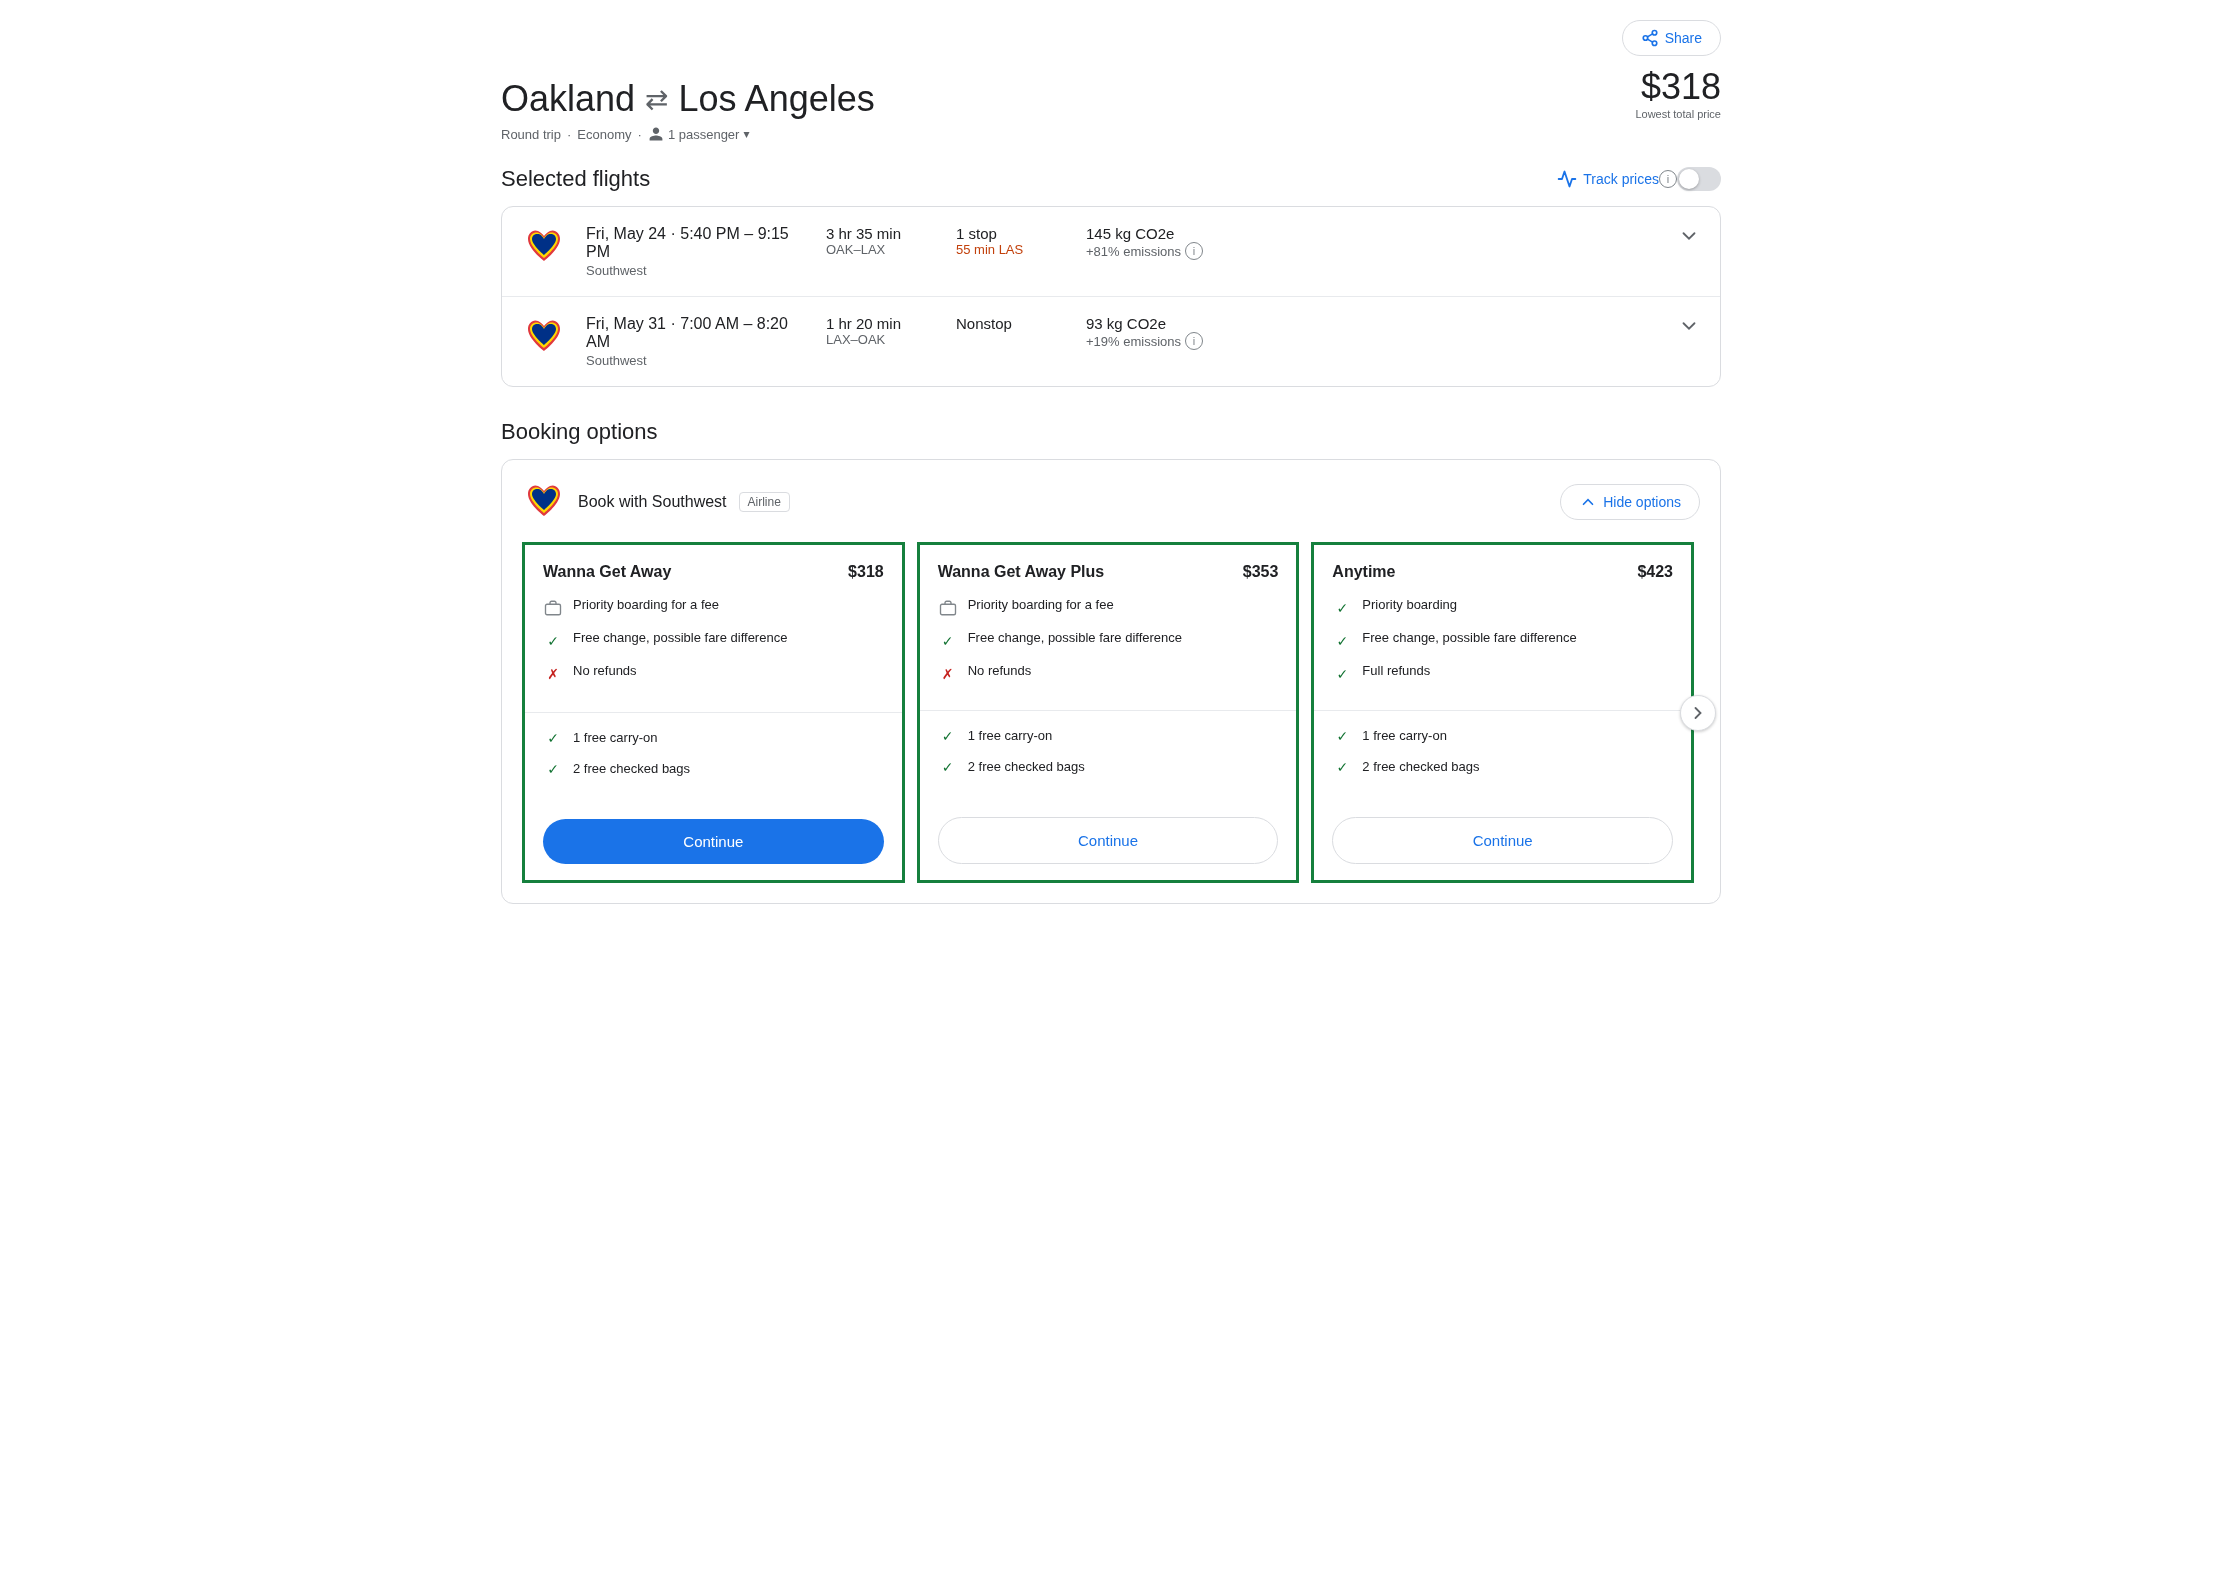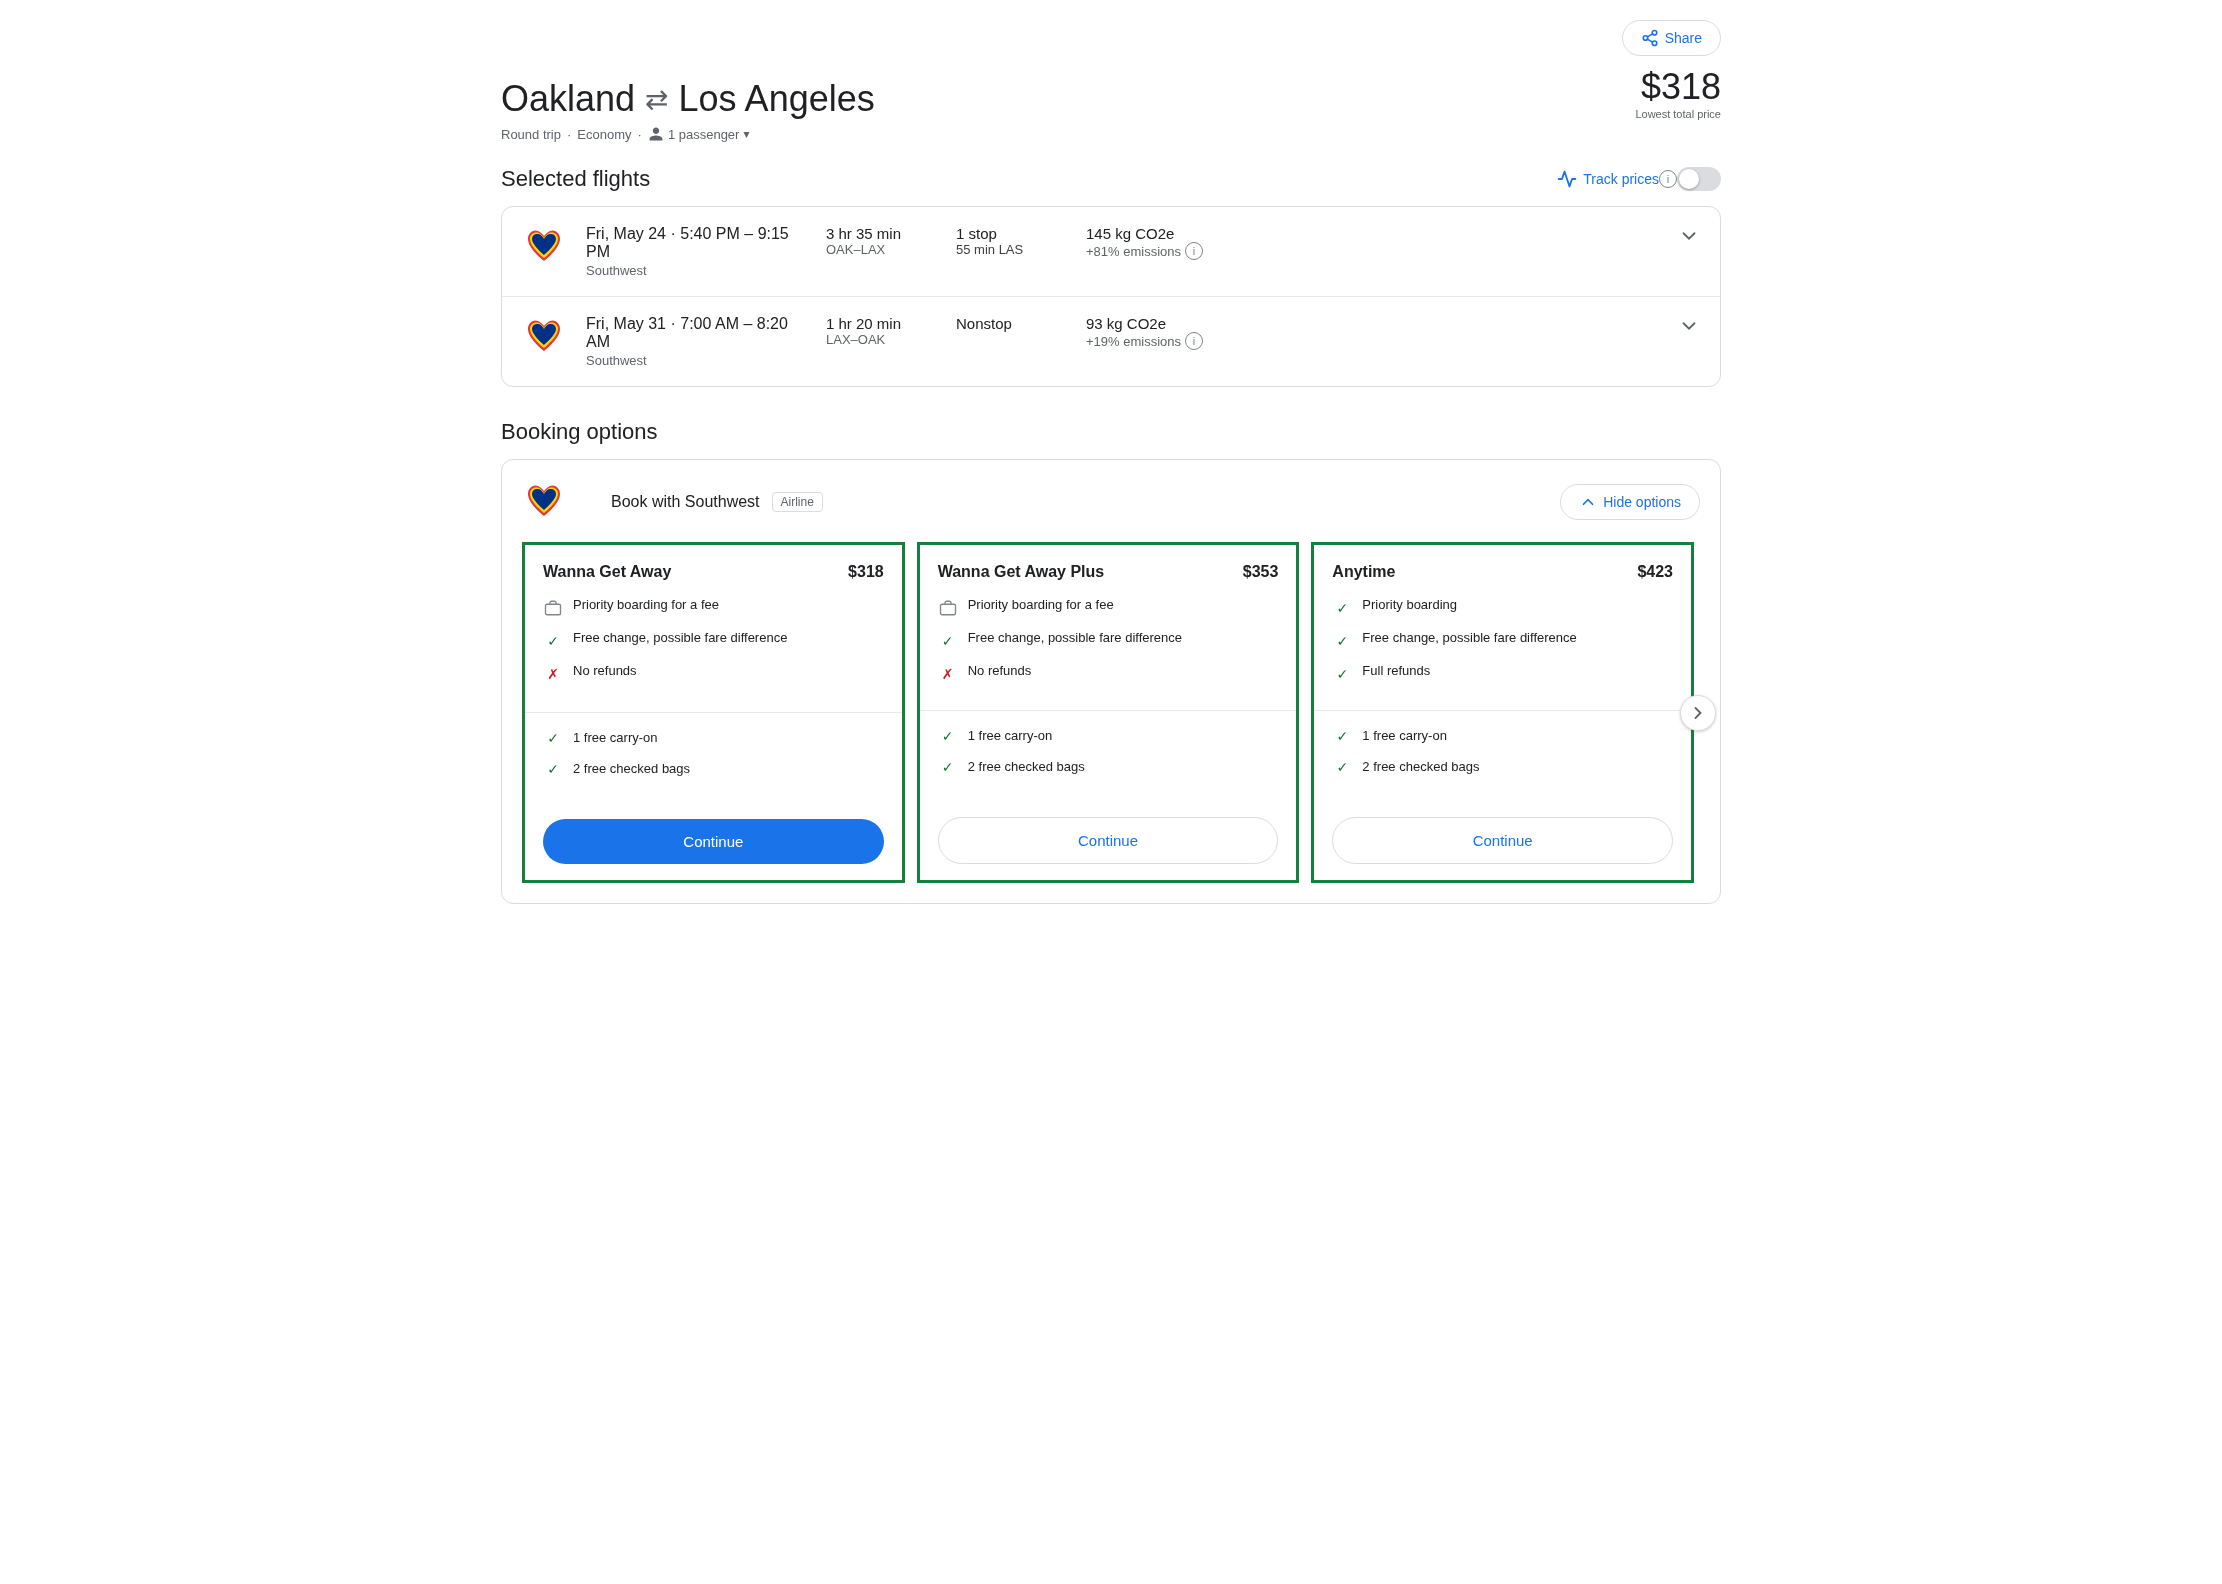--- a/index.html
+++ b/index.html
@@ -195,21 +195,21 @@
     }
     .flight-stops {
       flex: 0 0 110px;
     }
     .stops-main {
       font-size: 15px;
       color: #202124;
     }
     .stops-detail {
       font-size: 13px;
-      color: #404040;
+      color: #c2410c;
     }
     .flight-emissions {
       flex: 1;
     }
     .emissions-main {
       font-size: 15px;
       color: #202124;
     }
     .emissions-detail {
       font-size: 13px;
@@ -244,21 +244,20 @@
     }
     .booking-airline-info {
       display: flex;
       align-items: center;
       gap: 12px;
     }
     .book-label {
       font-size: 16px;
       font-weight: 500;
       color: #202124;
-      margin-left: 33px;
     }
     .airline-badge {
       border: 1px solid #dadce0;
       border-radius: 4px;
       padding: 2px 8px;
       font-size: 12px;
       color: #5f6368;
     }
     .hide-options-btn {
       border: 1px solid #dadce0;

